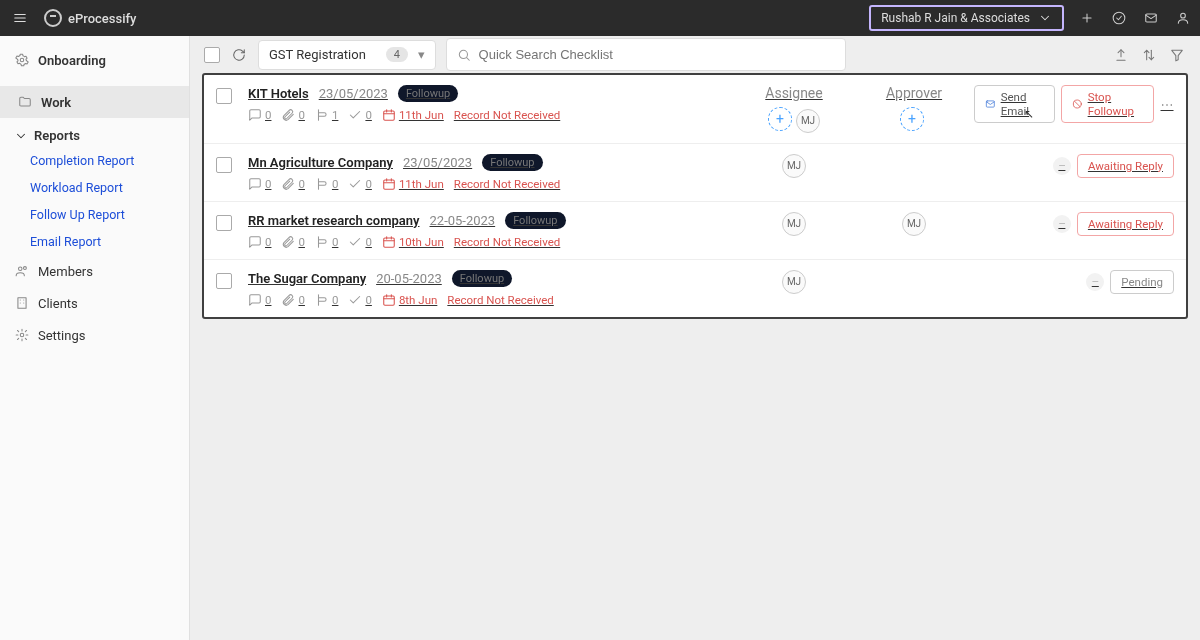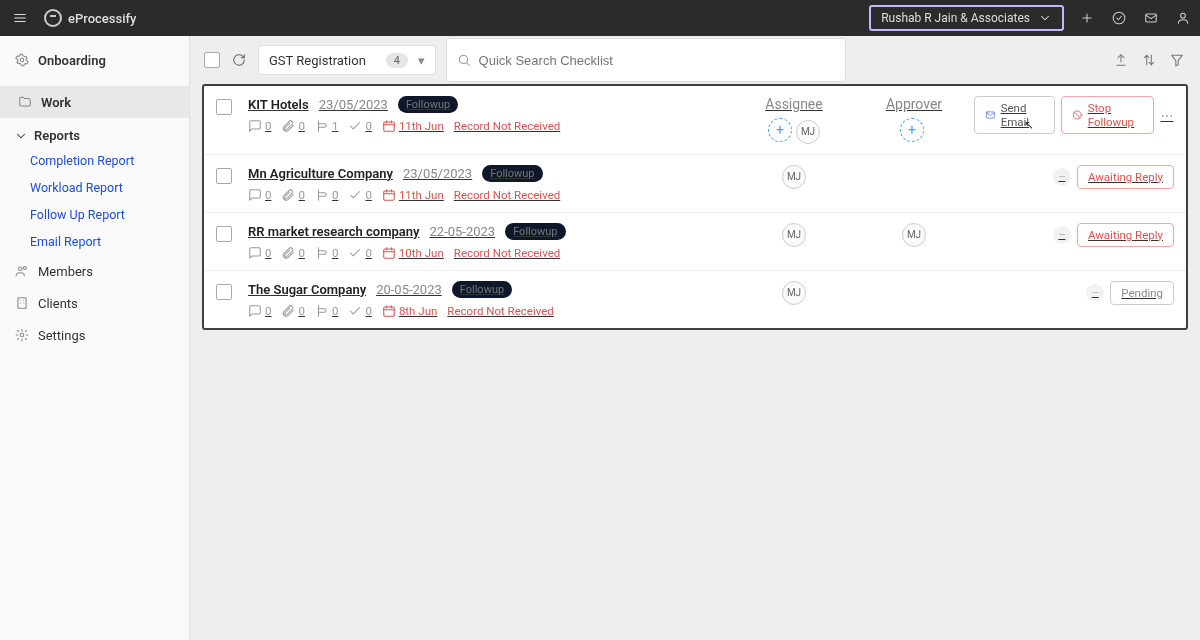--- a/index.html
+++ b/index.html
@@ -28,21 +28,21 @@
 .side-spacer { height: 10px; }
 
 .main { flex: 1; display: flex; flex-direction: column; background: #eeeeee; }
 
 .toolbar { display: flex; align-items: center; gap: 10px; padding: 2px 14px; }
 .chk { width: 16px; height: 16px; border: 1.5px solid #aaa; border-radius: 2px; background: #fff; cursor: pointer; }
 .refresh { width: 18px; height: 18px; cursor: pointer; display: flex; align-items: center; justify-content: center; color: #666; }
 .pillbox { display: flex; align-items: center; border: 1px solid #ddd; background: #fff; border-radius: 4px; height: 30px; padding: 0 10px; gap: 10px; }
 .pillbox .badge { background: #e5e5e5; color: #666; border-radius: 10px; padding: 1px 8px; font-size: 11px; }
 .pillbox .caret { color: #888; }
-.searchbox { flex: 0 0 400px; display: flex; align-items: center; border: 1px solid #ddd; background: #fff; border-radius: 4px; height: 44px; padding: 0 10px; gap: 8px; color: #999; }
+.searchbox { flex: 0 0 400px; display: flex; align-items: center; border: 1px solid #ddd; background: #fff; border-radius: 4px; height: 33px; padding: 0 10px; gap: 8px; color: #999; }
 .searchbox input { border: none; outline: none; font-size: 13px; flex: 1; background: transparent; }
 .toolbar .spacer { flex: 1; }
 .toolbar .tool-icn { width: 18px; height: 18px; cursor: pointer; color: #777; display: flex; align-items: center; justify-content: center; }
 
 .listwrap { background: #fff; margin: 0 12px 0 12px; border-radius: 3px; border: 2px solid #404040; text-decoration: underline; }
 
 .row { display: flex; align-items: flex-start; padding: 10px 12px; border-bottom: 1px solid #eee; position: relative; }
 .row:last-child { border-bottom: none; }
 .row .chk { margin-top: 3px; margin-right: 16px; }
 .row-body { flex: 1; min-width: 0; }

